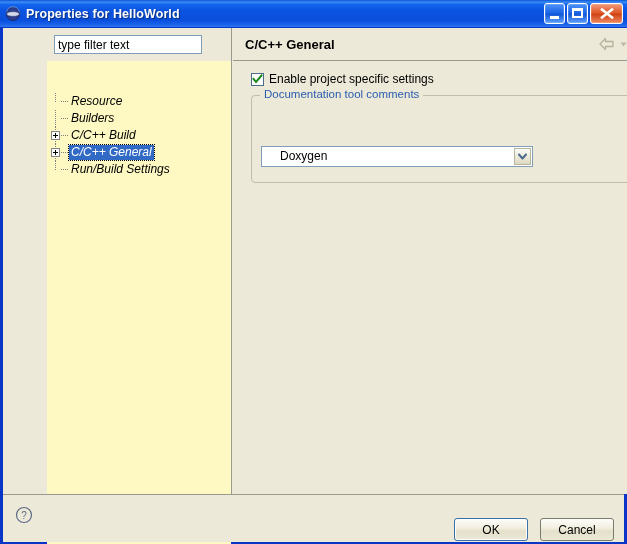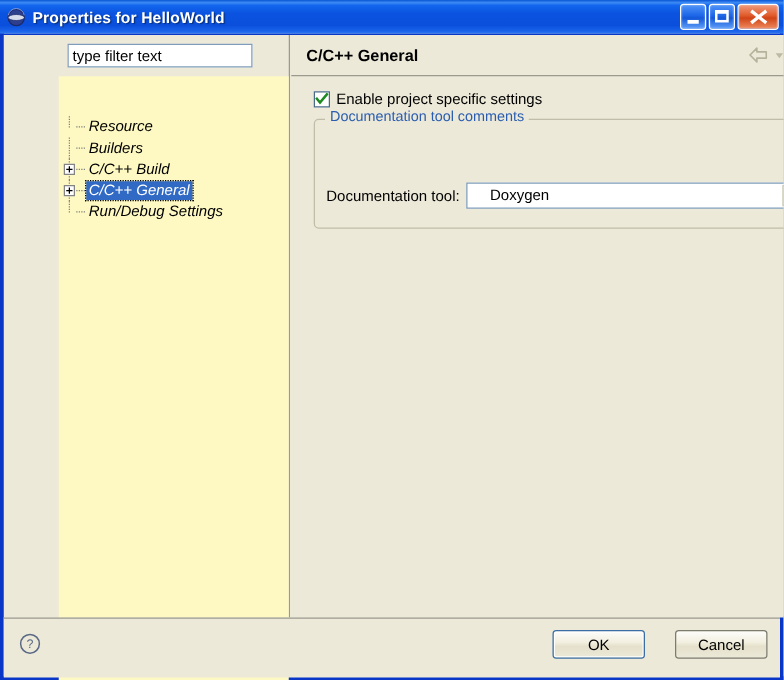--- a/index.html
+++ b/index.html
@@ -398,23 +398,23 @@
   .help-icon {
     position: absolute;
     left: 12px;
     top: 11px;
     width: 18px;
     height: 18px;
   }
   .footer-buttons {
     position: absolute;
     right: 10px;
-    top: 9px;
-    display: flex;
-    gap: 24px;
+    top: 23px;
+    display: flex;
+    gap: 12px;
     justify-content: space-between;
   }
   .btn {
     width: 74px;
     height: 23px;
     box-sizing: border-box;
     border: 1px solid #7b7b6e;
     border-radius: 3px;
     background: linear-gradient(to bottom, #fdfdfa 0%, #f2efe0 42%, #e4e0cb 58%, #ece9d8 100%);
     font-family: "Liberation Sans", sans-serif;
@@ -506,21 +506,21 @@
             </span>
             <span class="tree-label">C/C++ General</span>
           </div>
 
 
           <div class="tree-row">
             <span class="tw-indent">
               <span class="vline half"></span>
               <span class="stub"></span>
             </span>
-            <span class="tree-label">Run/Debug Settings</span>
+            <span class="tree-label">Run/Build Settings</span>
           </div>
 
         </div>
       </div>
     </div>
 
     <div class="right-pane">
       <div class="page-header">
         <div class="page-title">C/C++ General</div>
         <div class="nav-arrows">
@@ -553,21 +553,20 @@
           <svg width="11" height="11" viewBox="0 0 11 11">
             <path d="M1.5 5 L4 8 L9.5 1.5" fill="none" stroke="#1f8a1f" stroke-width="2" stroke-linecap="square" stroke-linejoin="miter"></path>
           </svg>
         </span>
         <span>Enable project specific settings</span>
       </div>
 
       <div class="groupbox">
         <div class="group-title">Documentation tool comments</div>
         <div class="doc-row">
-          <span class="doc-label">Documentation tool:</span>
           <span class="combo">
             <span class="combo-value">Doxygen</span>
             <span class="combo-btn">
               <svg width="11" height="11" viewBox="0 0 11 11">
                 <path d="M2 3.5 L5.5 7.5 L9 3.5" fill="none" stroke="#4a6b8a" stroke-width="2" stroke-linecap="round" stroke-linejoin="round"></path>
               </svg>
             </span>
           </span>
         </div>
       </div>

